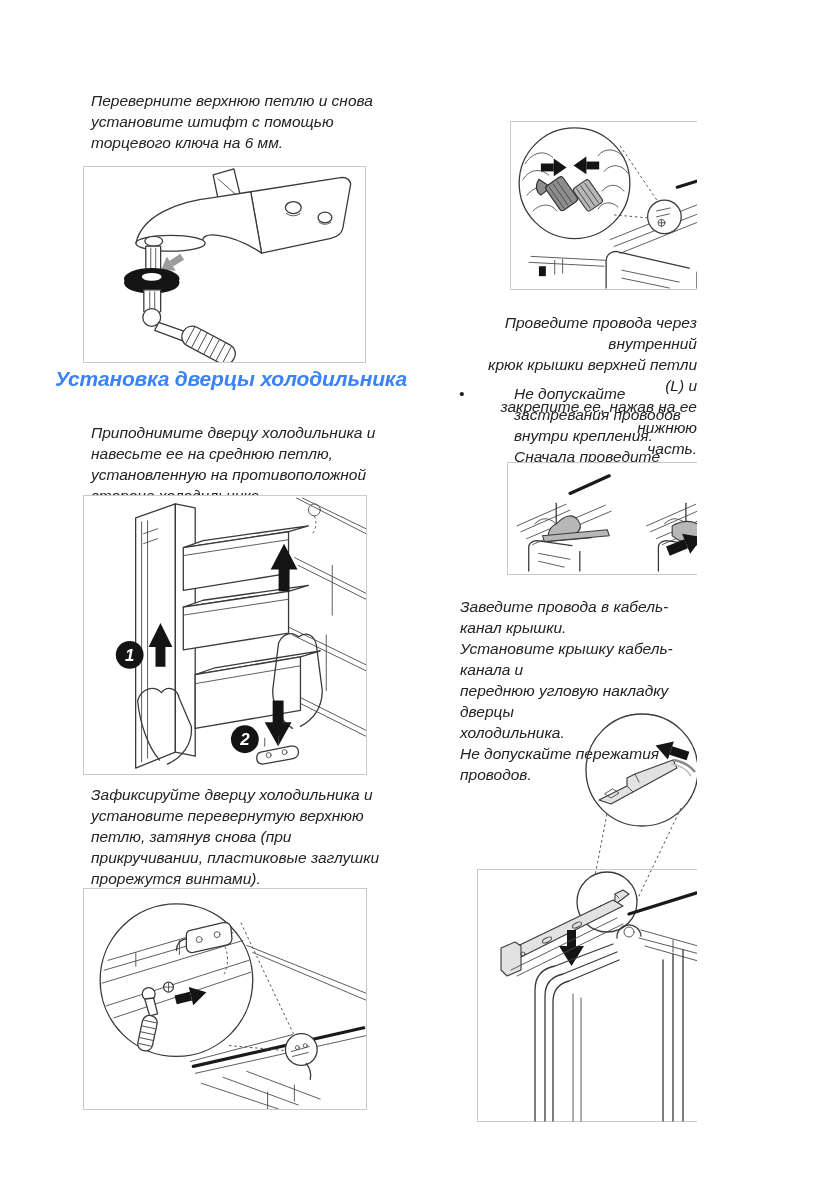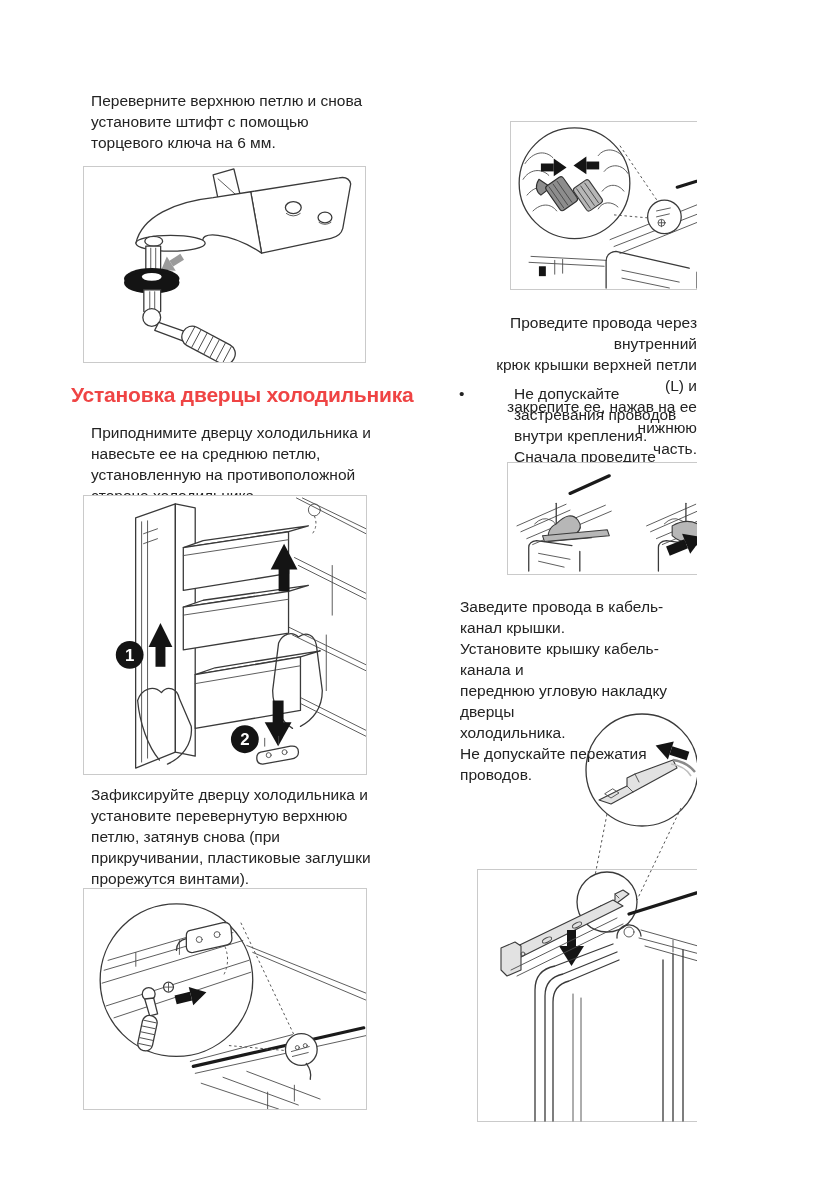--- a/index.html
+++ b/index.html
@@ -1,21 +1,21 @@
 <!DOCTYPE html>
 <html lang="ru"><head>
 <meta charset="utf-8">
 <style>
   html,body{margin:0;padding:0;background:#fff;}
   .page{position:relative;width:697px;height:1191px;background:#fff;overflow:hidden;
-        font-family:"Liberation Sans", sans-serif;color:#222;}
+        font-family:"Liberation Sans", sans-serif;color:#222;font-style:italic;}
   .para{position:absolute;margin:0;white-space:pre-line;
         font-size:15.5px;line-height:21px;color:#232323;}
-  .heading{position:absolute;margin:16px;font-size:21px;line-height:26px;font-weight:700;
-        color:#ef4444;letter-spacing:-0.2px;white-space:nowrap;}
+  .heading{position:absolute;margin:0;font-size:21px;line-height:26px;font-weight:700;
+        color:#3b82f6;letter-spacing:-0.2px;white-space:nowrap;}
   .figbox{position:absolute;box-sizing:border-box;border:1px solid #cacaca;background:#fff;margin:0;}
   .figfree{position:absolute;margin:0;}
   .figbox svg,.figfree svg{display:block;width:100%;height:100%;}
   .bullet-row{position:absolute;display:flex;align-items:flex-start;}
   .bullet-char{font-size:15.5px;line-height:21px;color:#232323;width:13px;flex:0 0 13px;}
   
   .ln{fill:none;stroke:#3a3a3a;stroke-width:1.3;stroke-linecap:round;stroke-linejoin:round;}
   .thin{fill:none;stroke:#4a4a4a;stroke-width:0.9;stroke-linecap:round;}
   .wh{fill:#fff;stroke:#3a3a3a;stroke-width:1.3;stroke-linejoin:round;}
   .gr{fill:#b7b7b7;stroke:#3a3a3a;stroke-width:1.1;stroke-linejoin:round;}

